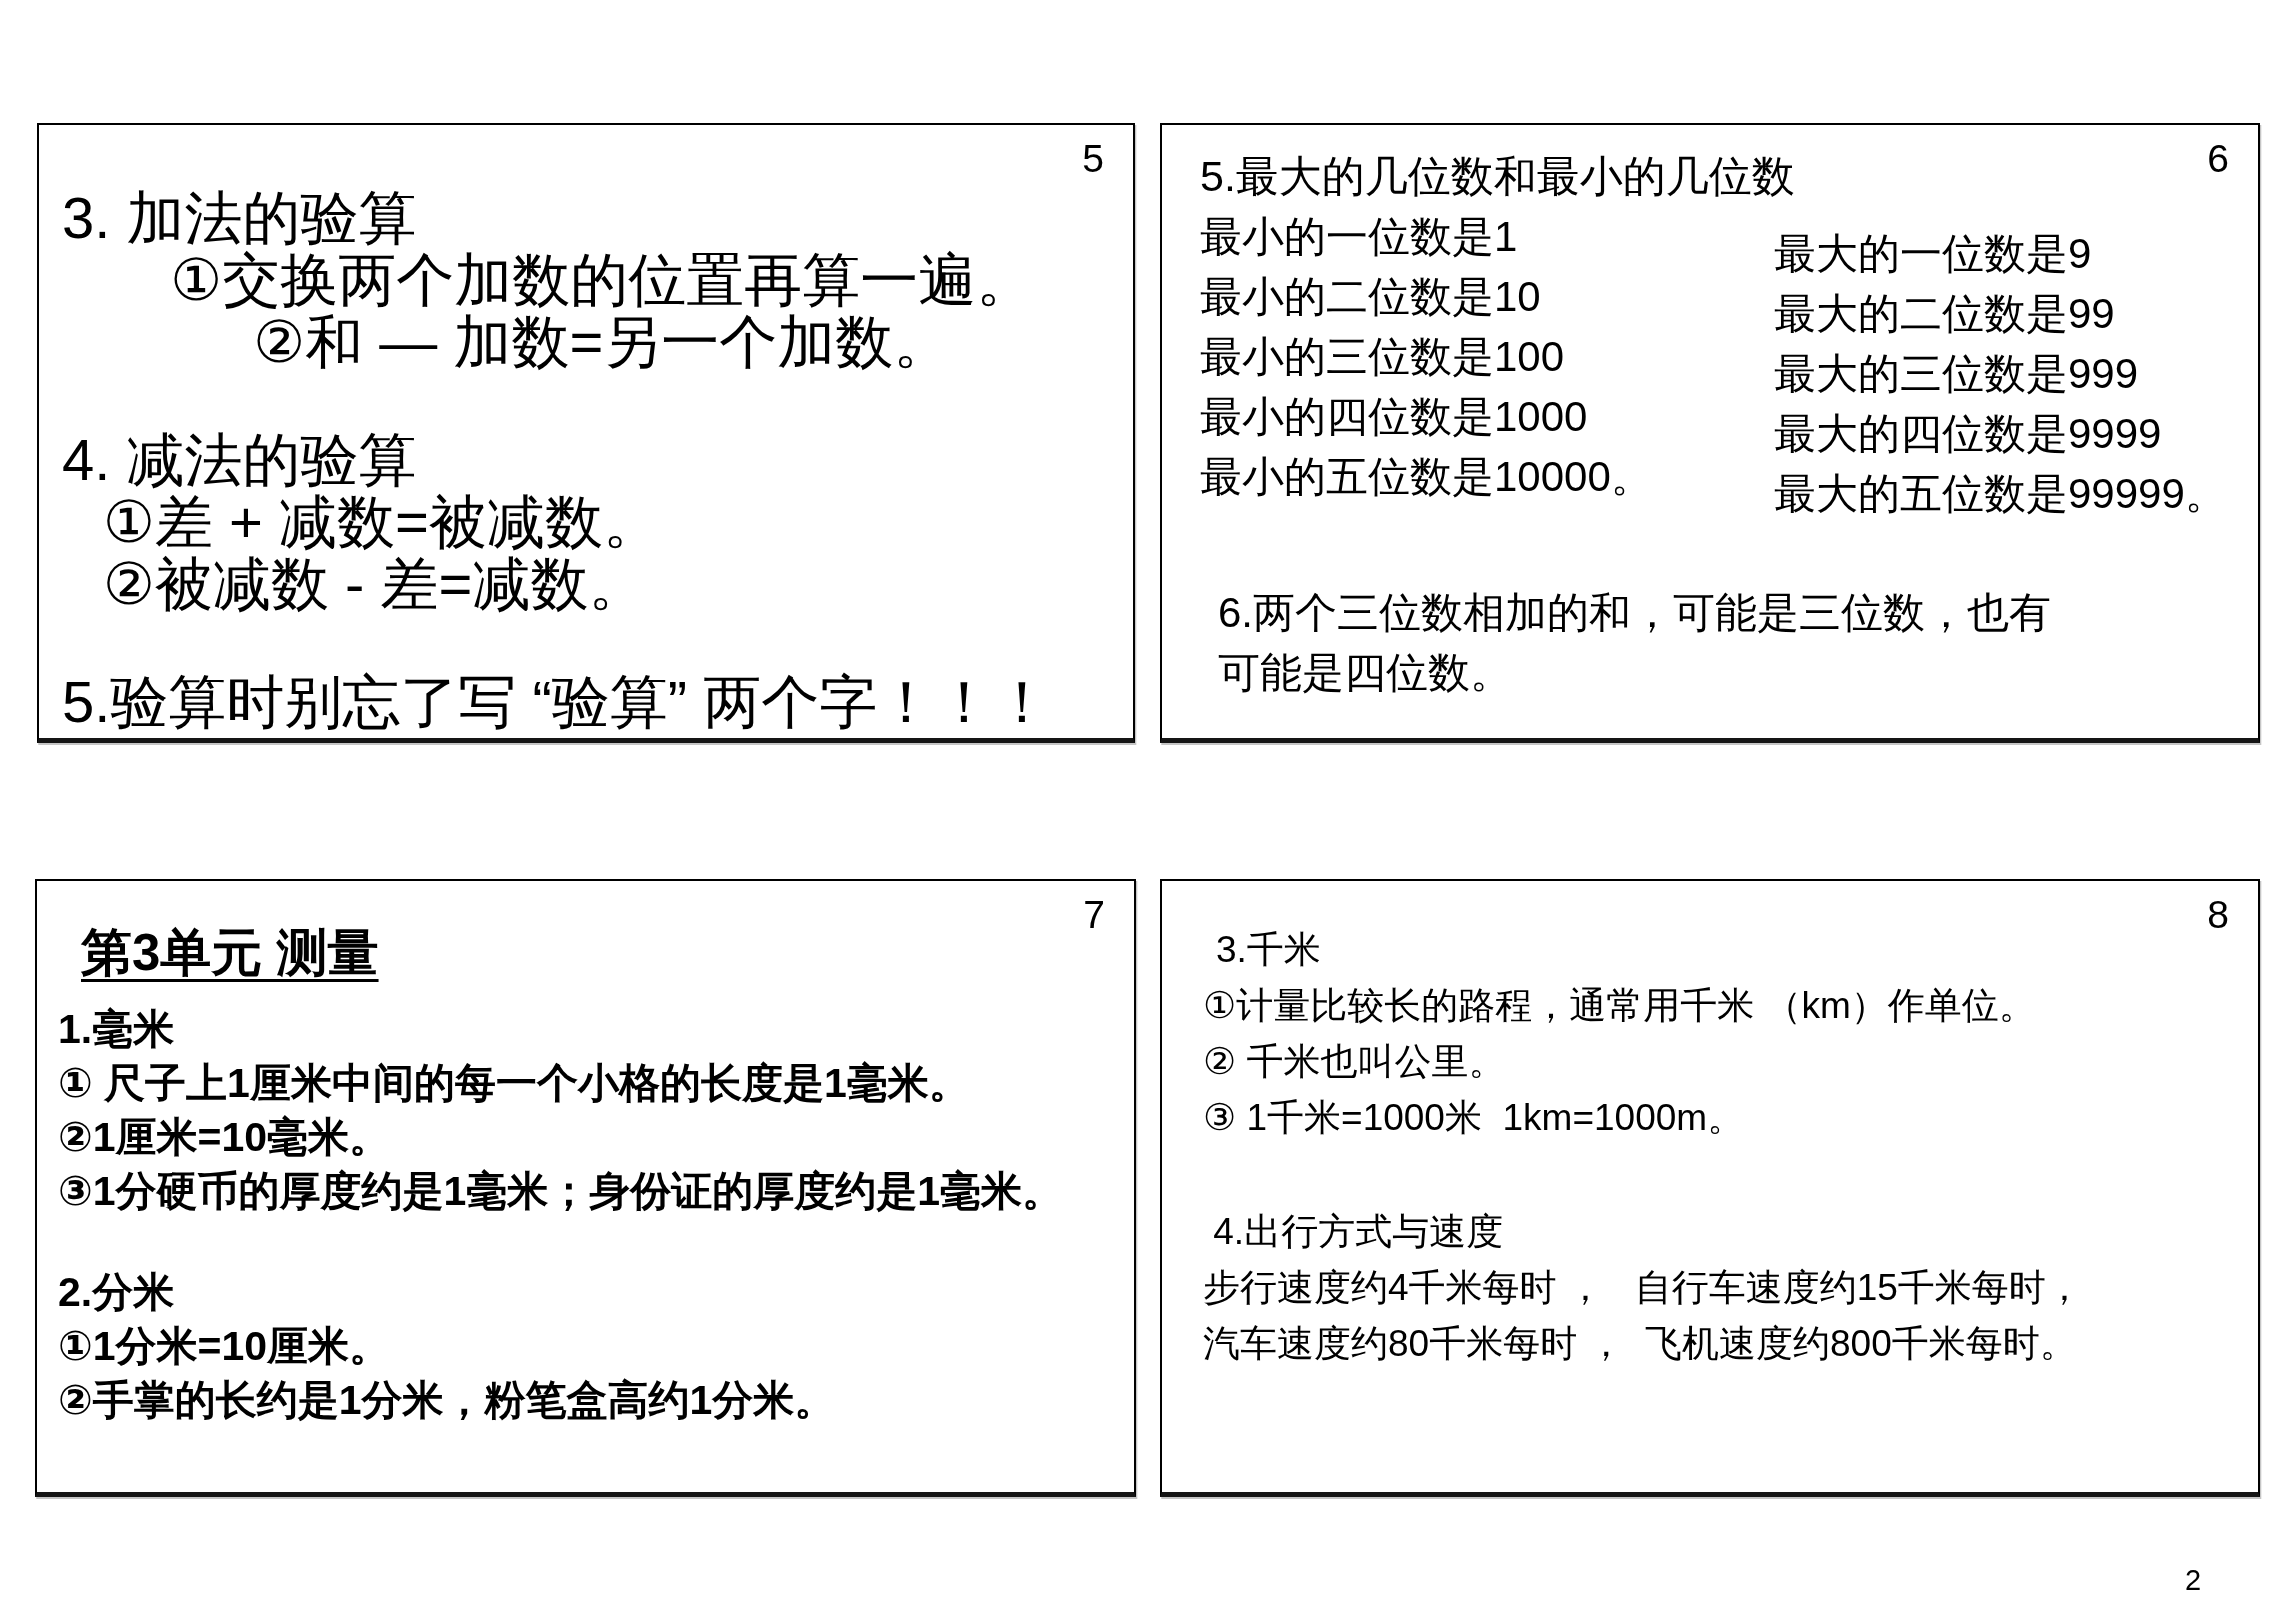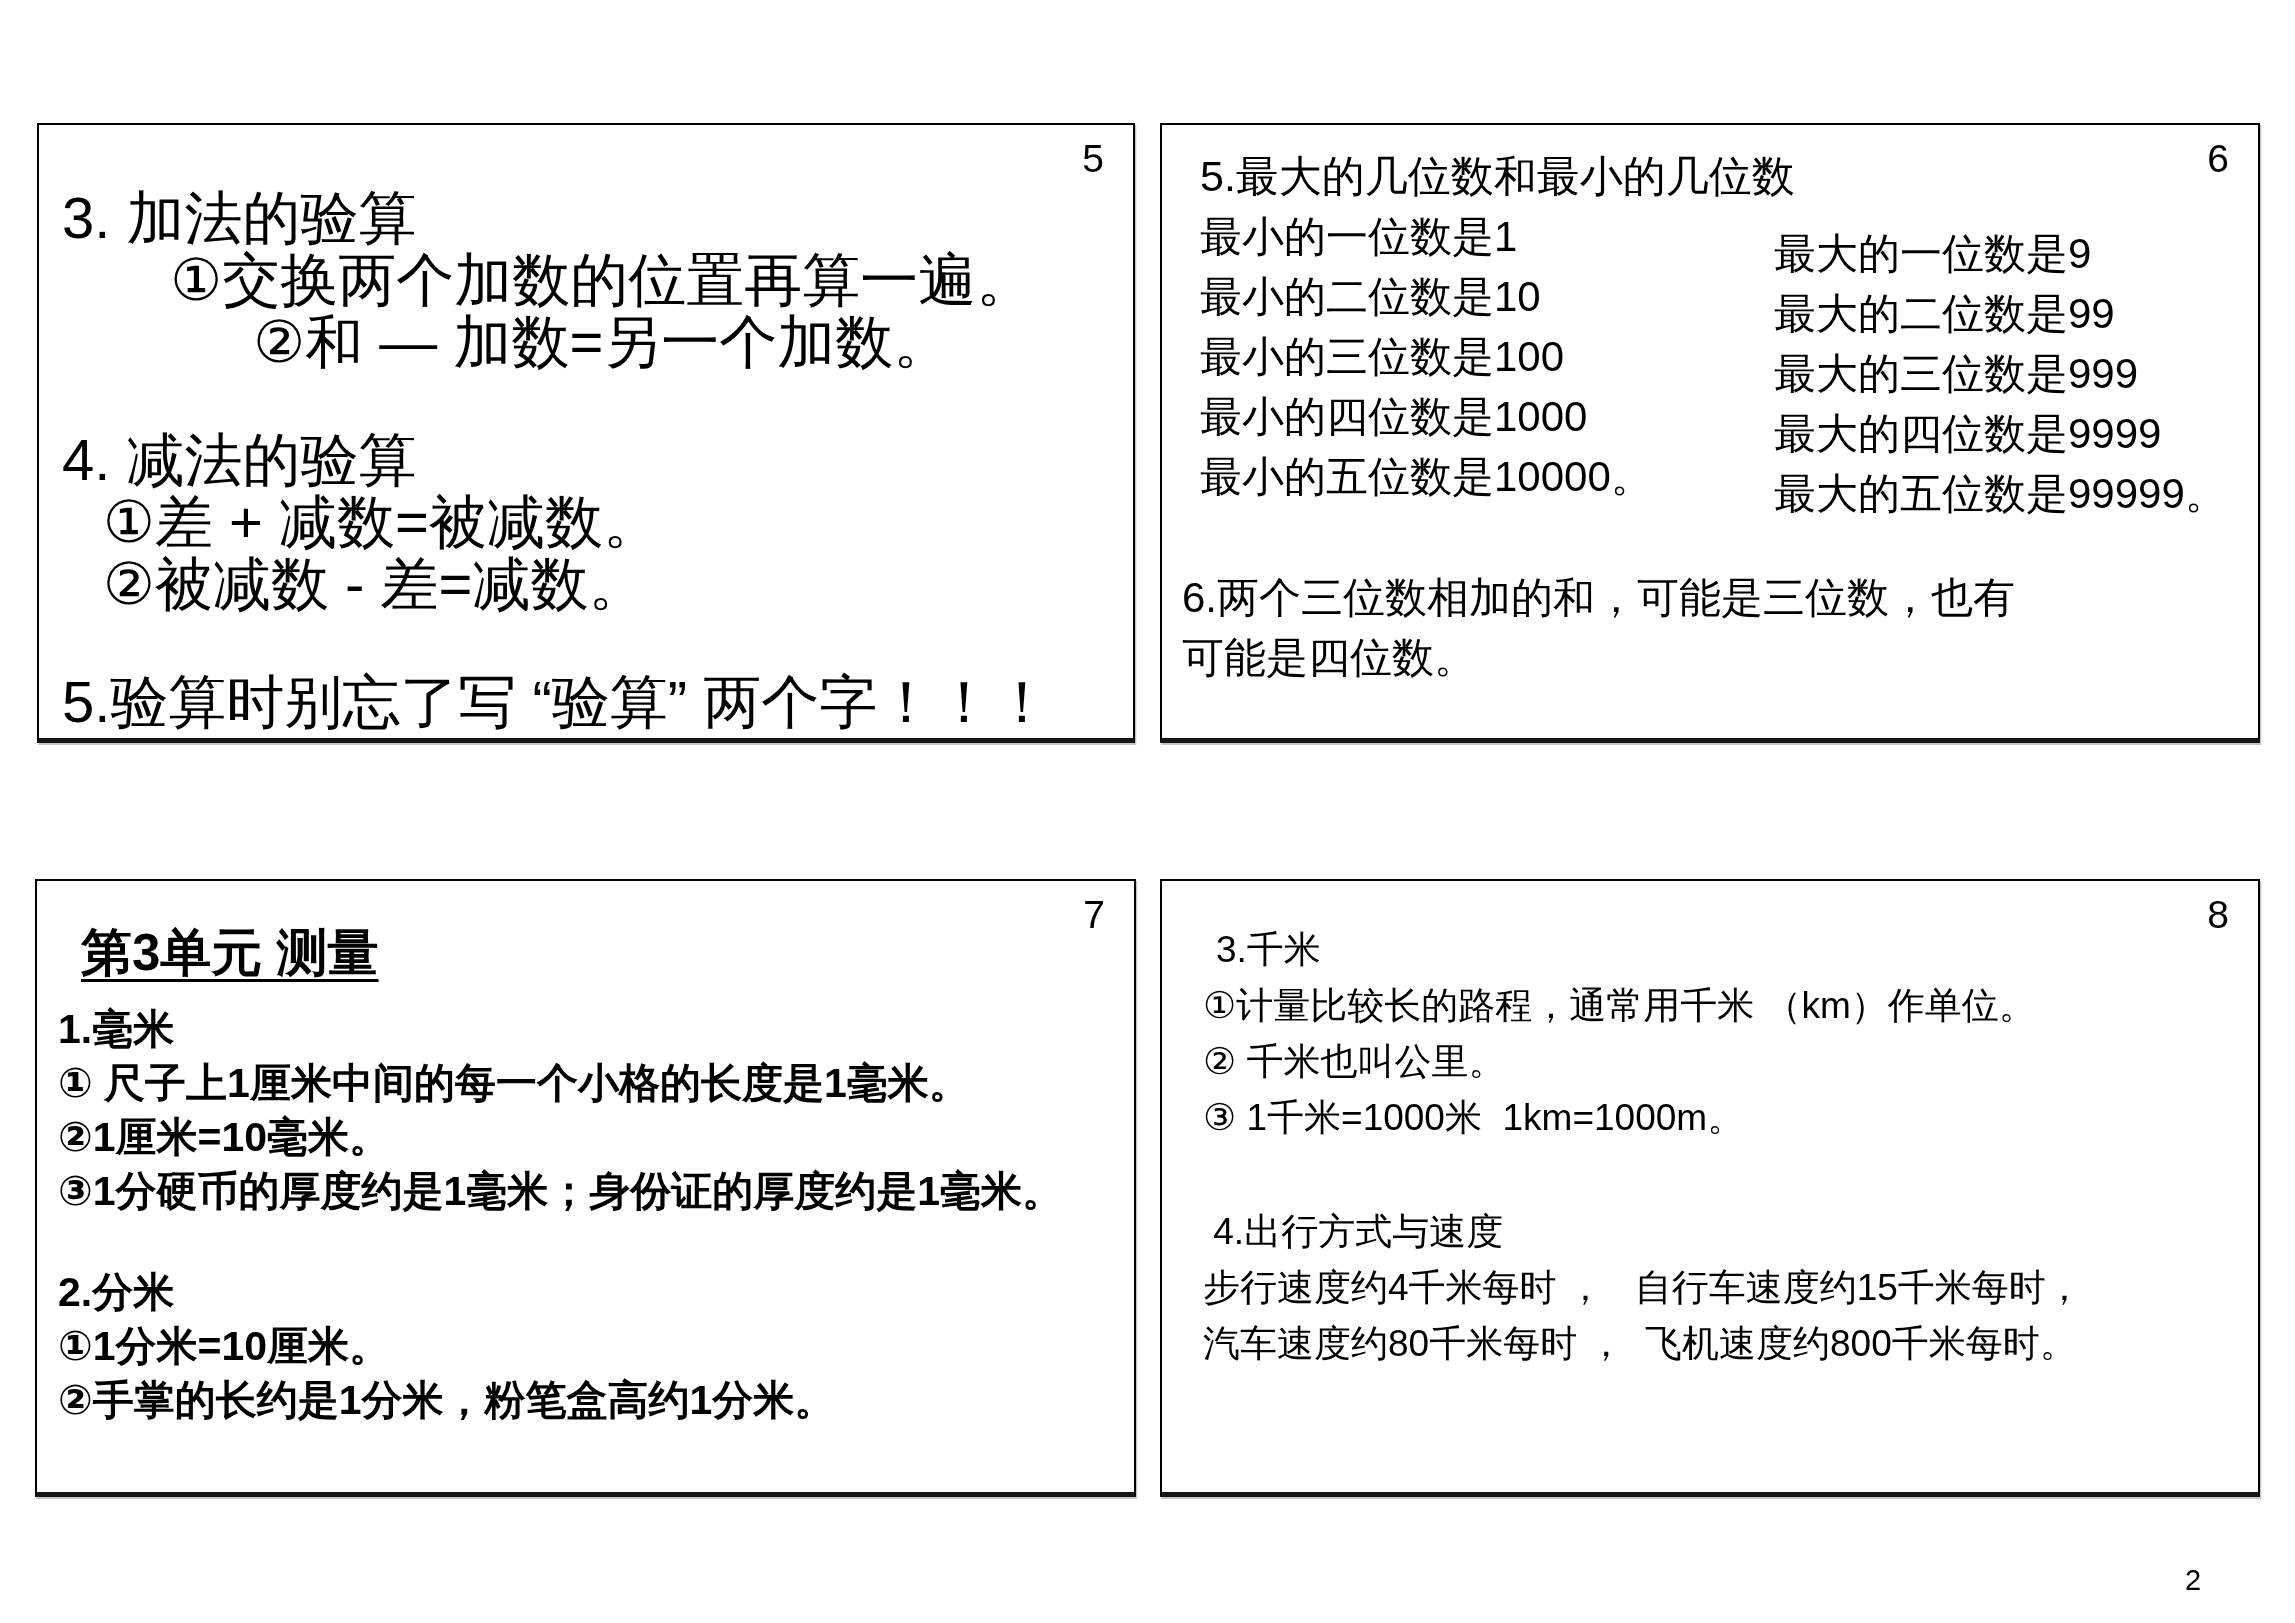--- a/index.html
+++ b/index.html
@@ -43,21 +43,21 @@
   #panel5 .in40 { padding-left: 26px; text-align: center; }
   #panel5 .in62 { padding-left: 41px; }
   #panel5 .gap  { margin-top: 56px; }
 
   
   #panel6 .title { padding: 19.6px 0 0 38px; font-size: 43px; line-height: 62px; }
   #panel6 .cols  { display: flex; padding-left: 38px; gap: 36px; }
   #panel6 .col-min { width: 538px; }
   #panel6 .col-max { padding-top: 17px; }
   #panel6 .cols p { font-size: 42px; line-height: 60px; }
-  #panel6 .note { margin-top: 44px; padding-left: 20px; font-size: 42px; }
+  #panel6 .note { margin-top: 59px; padding-left: 56px; font-size: 42px; }
   #panel6 .note p { line-height: 60px; }
 
   
   #panel7 .title { padding: 36px 0 0 44px; font-size: 51px; line-height: 72px; }
   #panel7 .title span {
     text-decoration: underline;
     text-decoration-thickness: 3.3px;
     text-underline-offset: 9.2px;
   }
   #panel7 .body { padding: 13px 13px 0 21px; font-size: 41px; }

